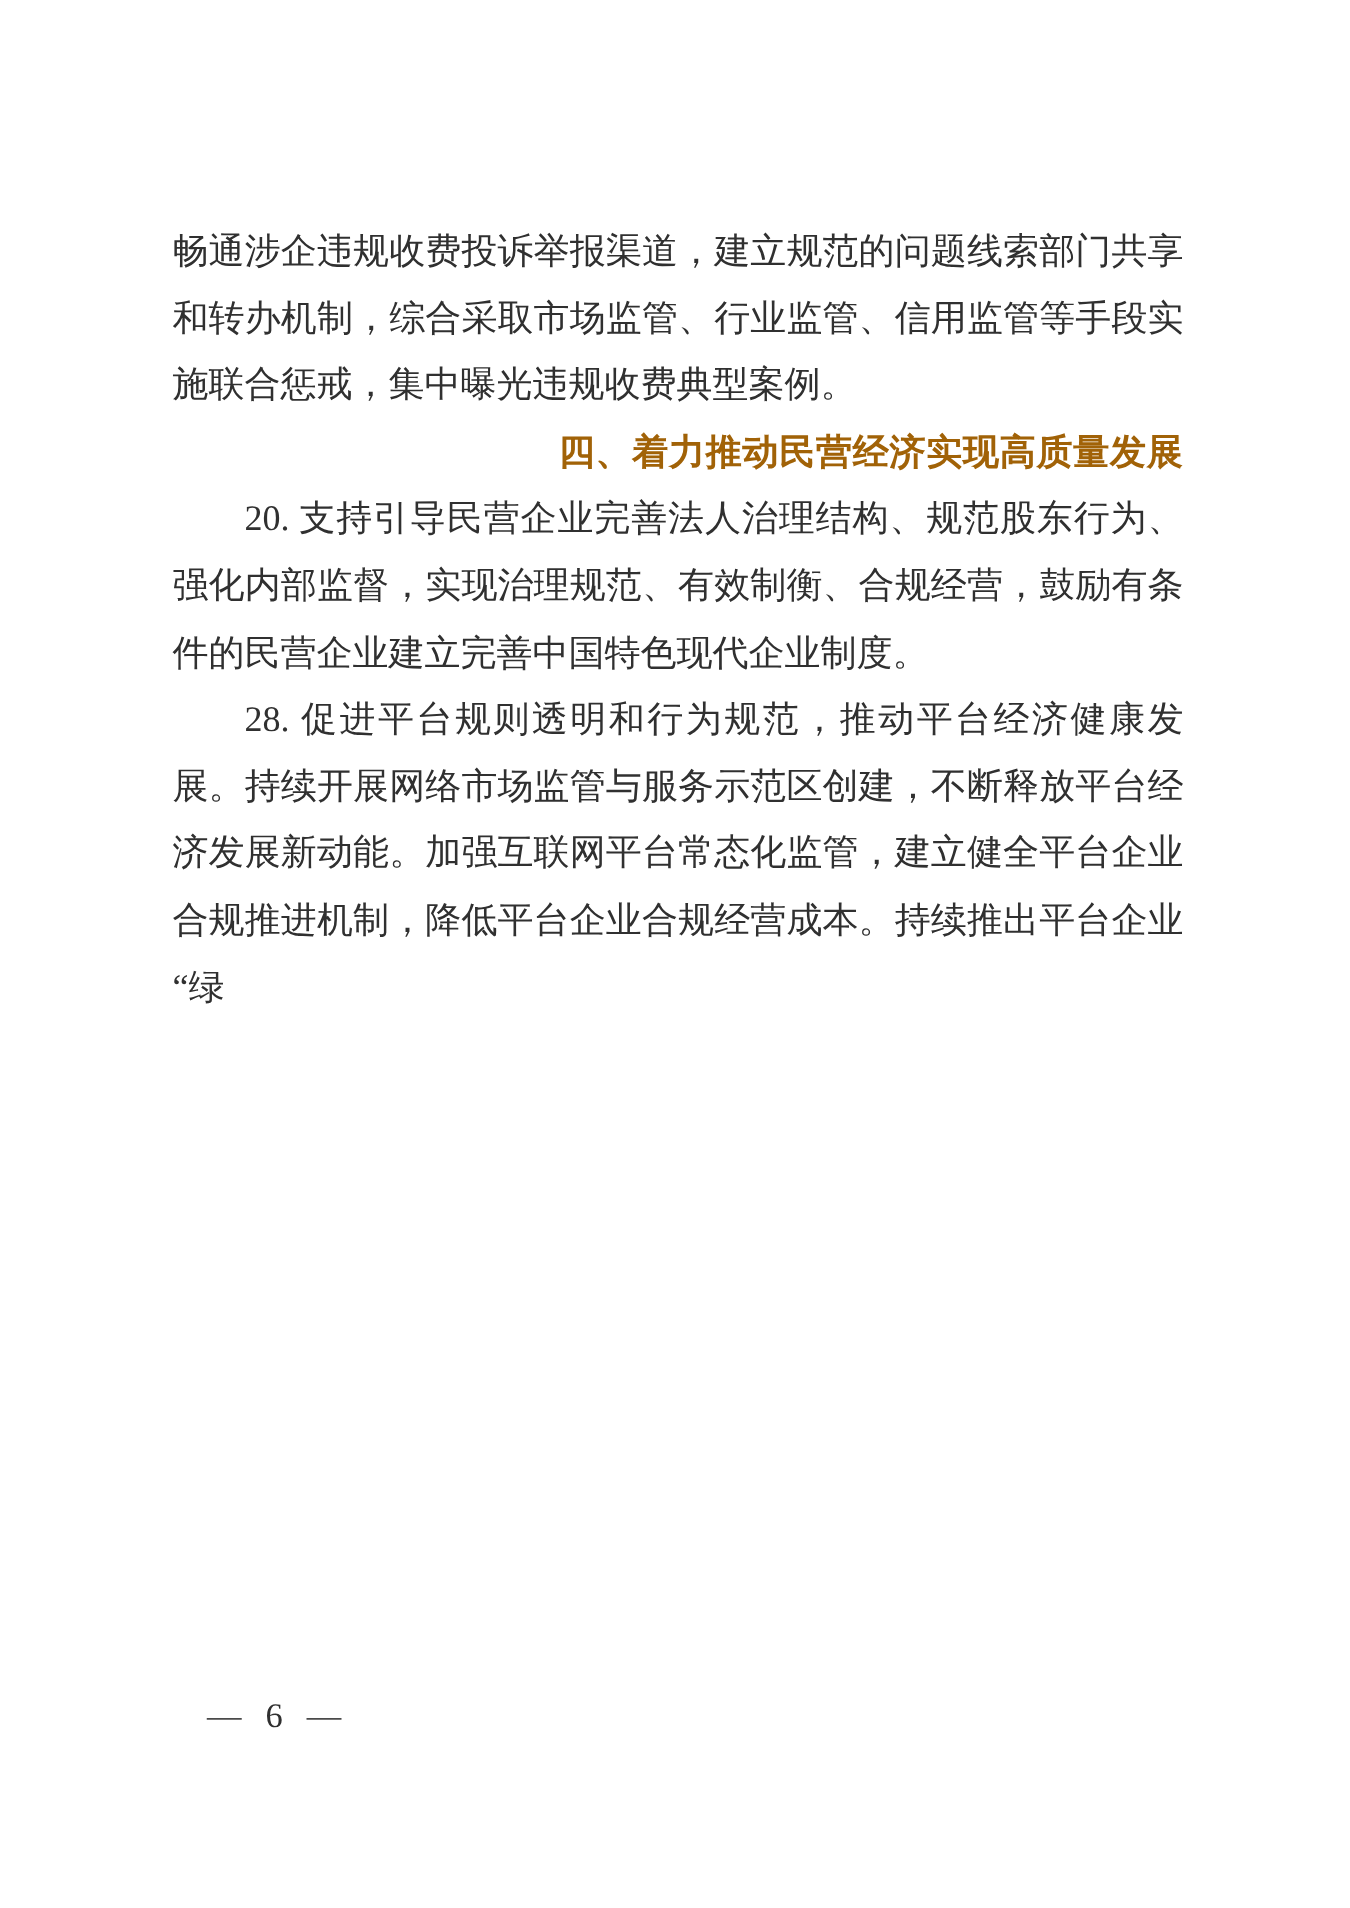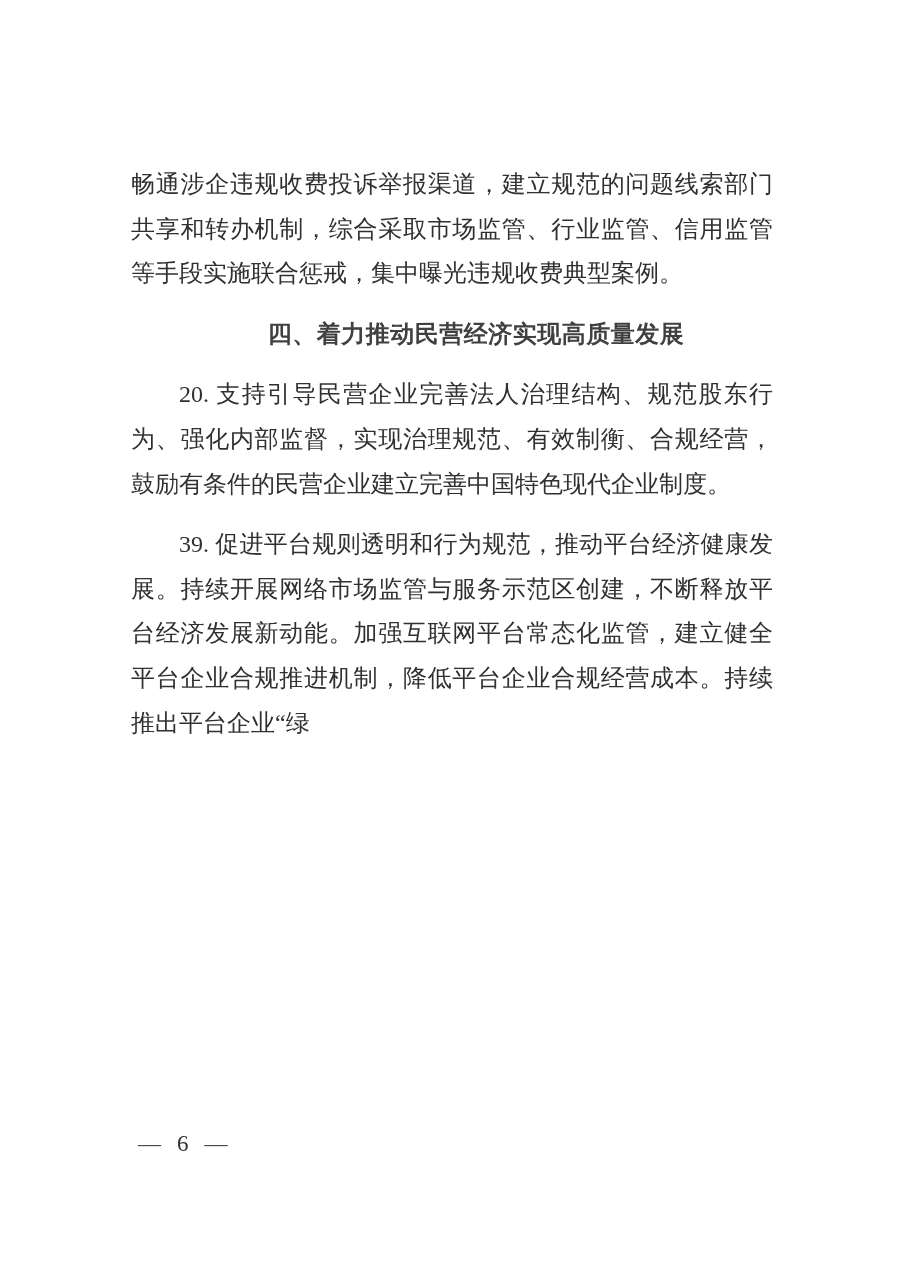--- a/index.html
+++ b/index.html
@@ -20,38 +20,38 @@
     left: 115px;
     top: 146px;
     width: 674px;
     font-size: 24px;
     line-height: 44.6px;
     color: #303030;
     text-align: justify;
     text-justify: inter-character;
   }
   .body-par {
-    margin: 16px;
+    margin: 0;
     padding: 0;
     text-indent: 2em;
   }
   .body-par.no-indent {
     text-indent: 0;
   }
   .section-heading {
     margin: 0;
     padding: 0;
     font-family: "Liberation Sans", "DejaVu Sans", sans-serif;
     font-weight: 700;
     font-size: 24px;
     line-height: 44.6px;
     text-indent: 2em;
-    color: #404040;
+    color: #a16207;
     letter-spacing: 0.5px;
-    text-align: center;
+    text-align: right;
   }
   .footer {
     position: absolute;
     left: 138px;
     top: 1128px;
     height: 32px;
     display: flex;
     align-items: center;
     gap: 16px;
     font-size: 23px;
@@ -74,21 +74,21 @@
   <div class="content">
 
     <p class="body-par no-indent">畅通涉企违规收费投诉举报渠道，建立规范的问题线索部门共享和转办机制，综合采取市场监管、行业监管、信用监管等手段实施联合惩戒，集中曝光违规收费典型案例。</p>
 
     <h2 class="section-heading">四、着力推动民营经济实现高质量发展</h2>
 
     <p class="body-par">20. 支持引导民营企业完善法人治理结构、规范股东行为、强化内部监督，实现治理规范、有效制衡、合规经营，鼓励有条件的民营企业建立完善中国特色现代企业制度。</p>
 
 
 
-    <p class="body-par">39. 促进平台规则透明和行为规范，推动平台经济健康发展。持续开展网络市场监管与服务示范区创建，不断释放平台经济发展新动能。加强互联网平台常态化监管，建立健全平台企业合规推进机制，降低平台企业合规经营成本。持续推出平台企业“绿</p>
+    <p class="body-par">28. 促进平台规则透明和行为规范，推动平台经济健康发展。持续开展网络市场监管与服务示范区创建，不断释放平台经济发展新动能。加强互联网平台常态化监管，建立健全平台企业合规推进机制，降低平台企业合规经营成本。持续推出平台企业“绿</p>
 
   </div>
 
   <div class="footer">
     <span class="dash">—</span>
     <span class="num">6</span>
     <span class="dash">—</span>
   </div>
 
 </div>

